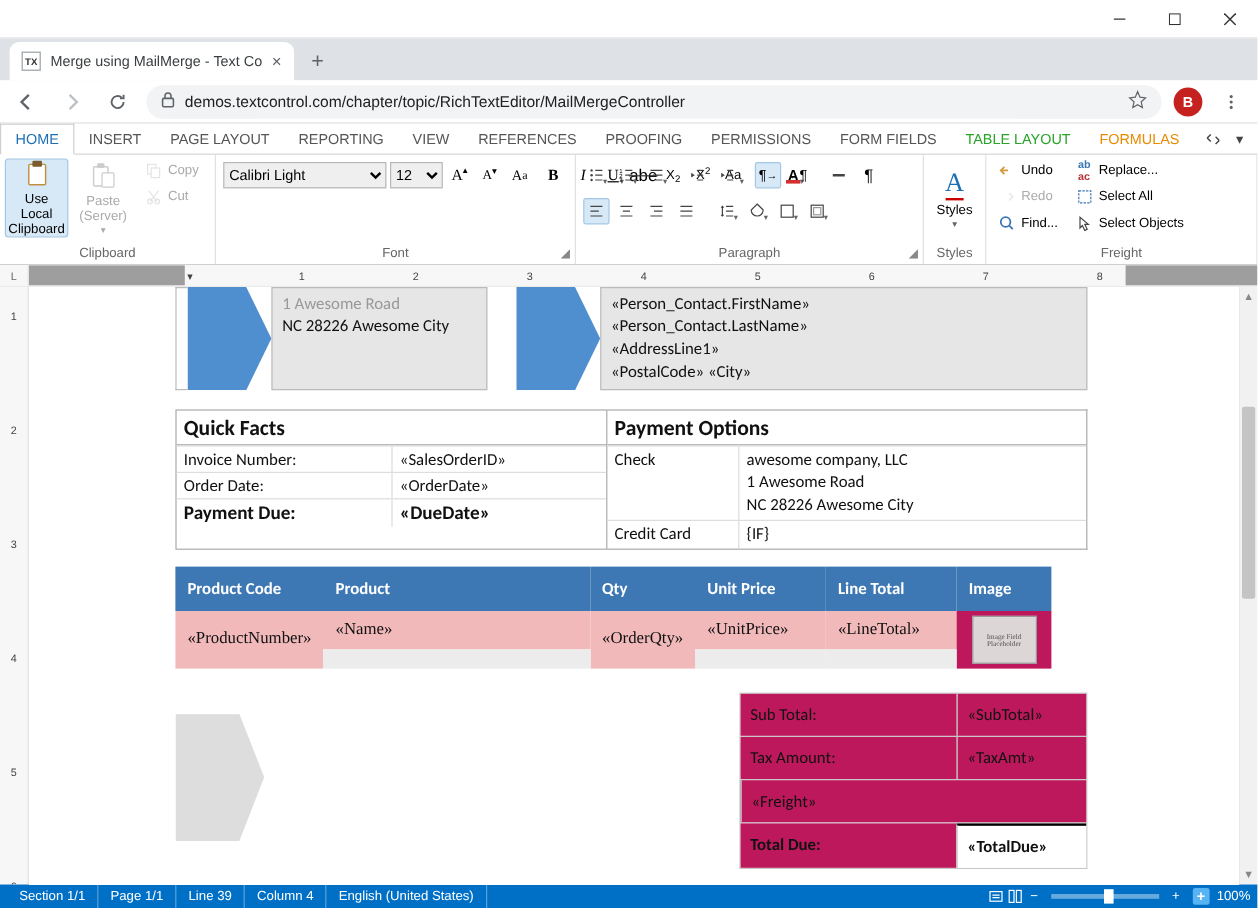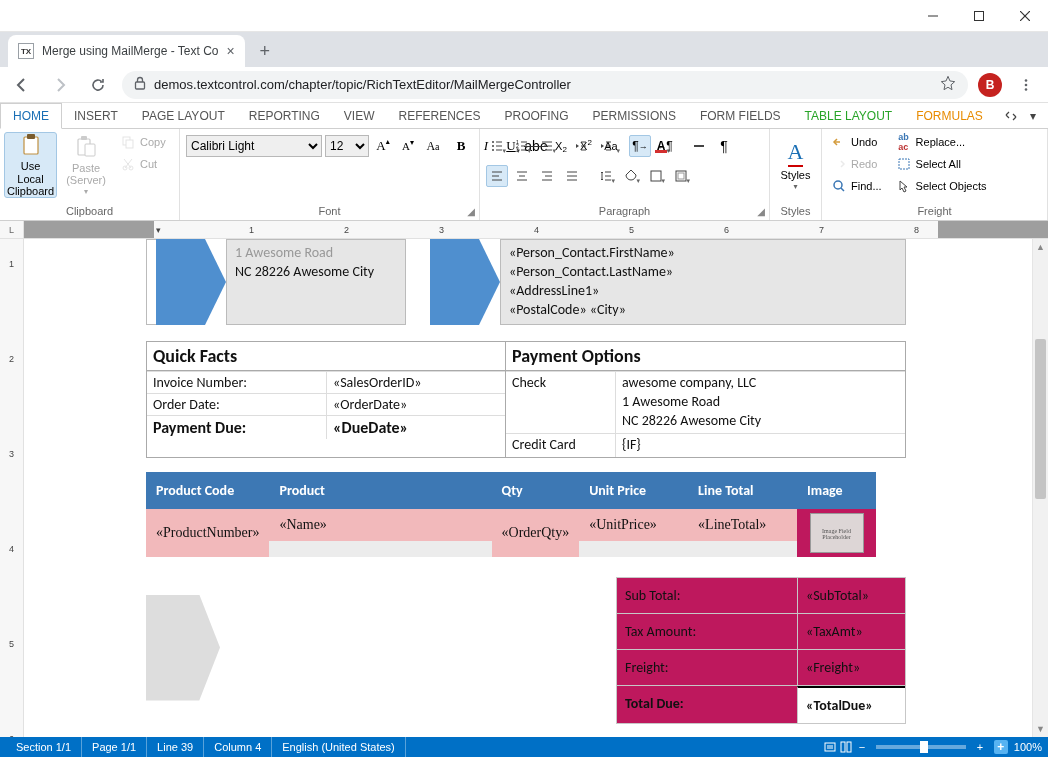--- a/index.html
+++ b/index.html
@@ -646,21 +646,20 @@
         <div class="totals">
           <div class="trow">
               <div class="tk">Sub Total:</div>
               <div class="tv">«SubTotal»</div>
             </div>
           <div class="trow">
               <div class="tk">Tax Amount:</div>
               <div class="tv">«TaxAmt»</div>
             </div>
           <div class="trow">
-              <div class="tk">Freight:</div>
               <div class="tv">«Freight»</div>
             </div>
           <div class="trow bold">
               <div class="tk">Total Due:</div>
               <div class="tv">«TotalDue»</div>
             </div>
         </div>
       </div>
 
     </div>

